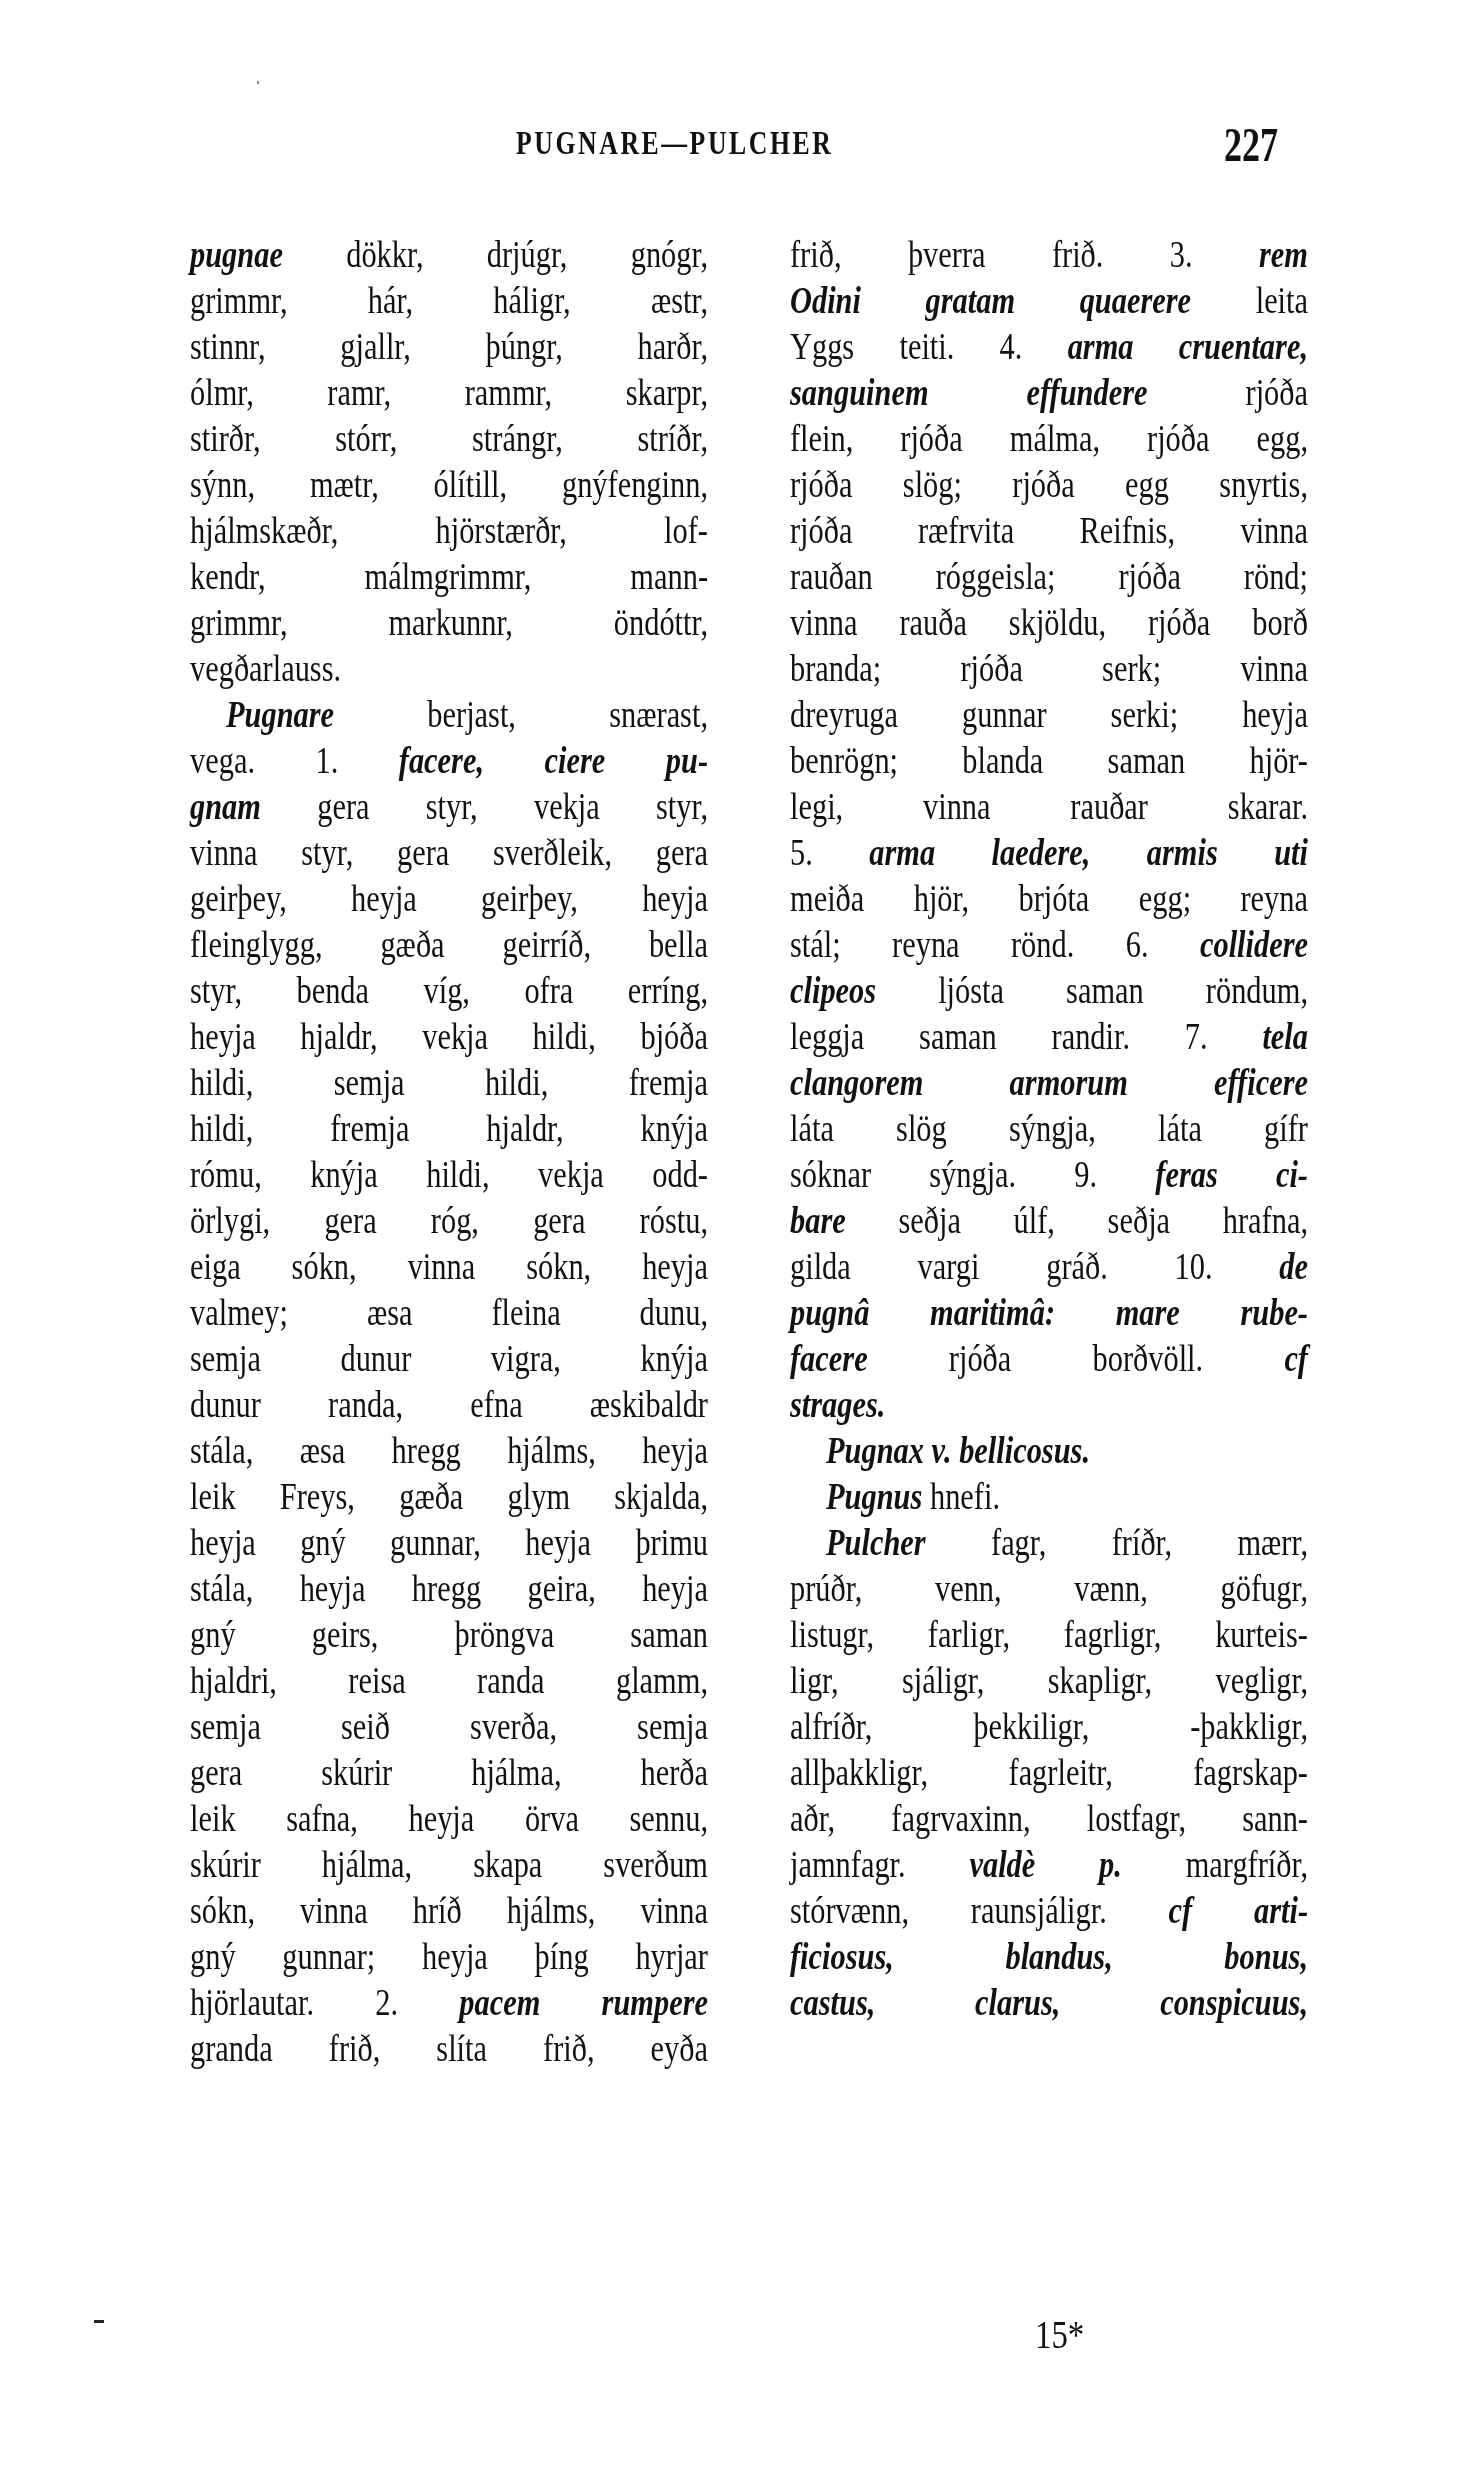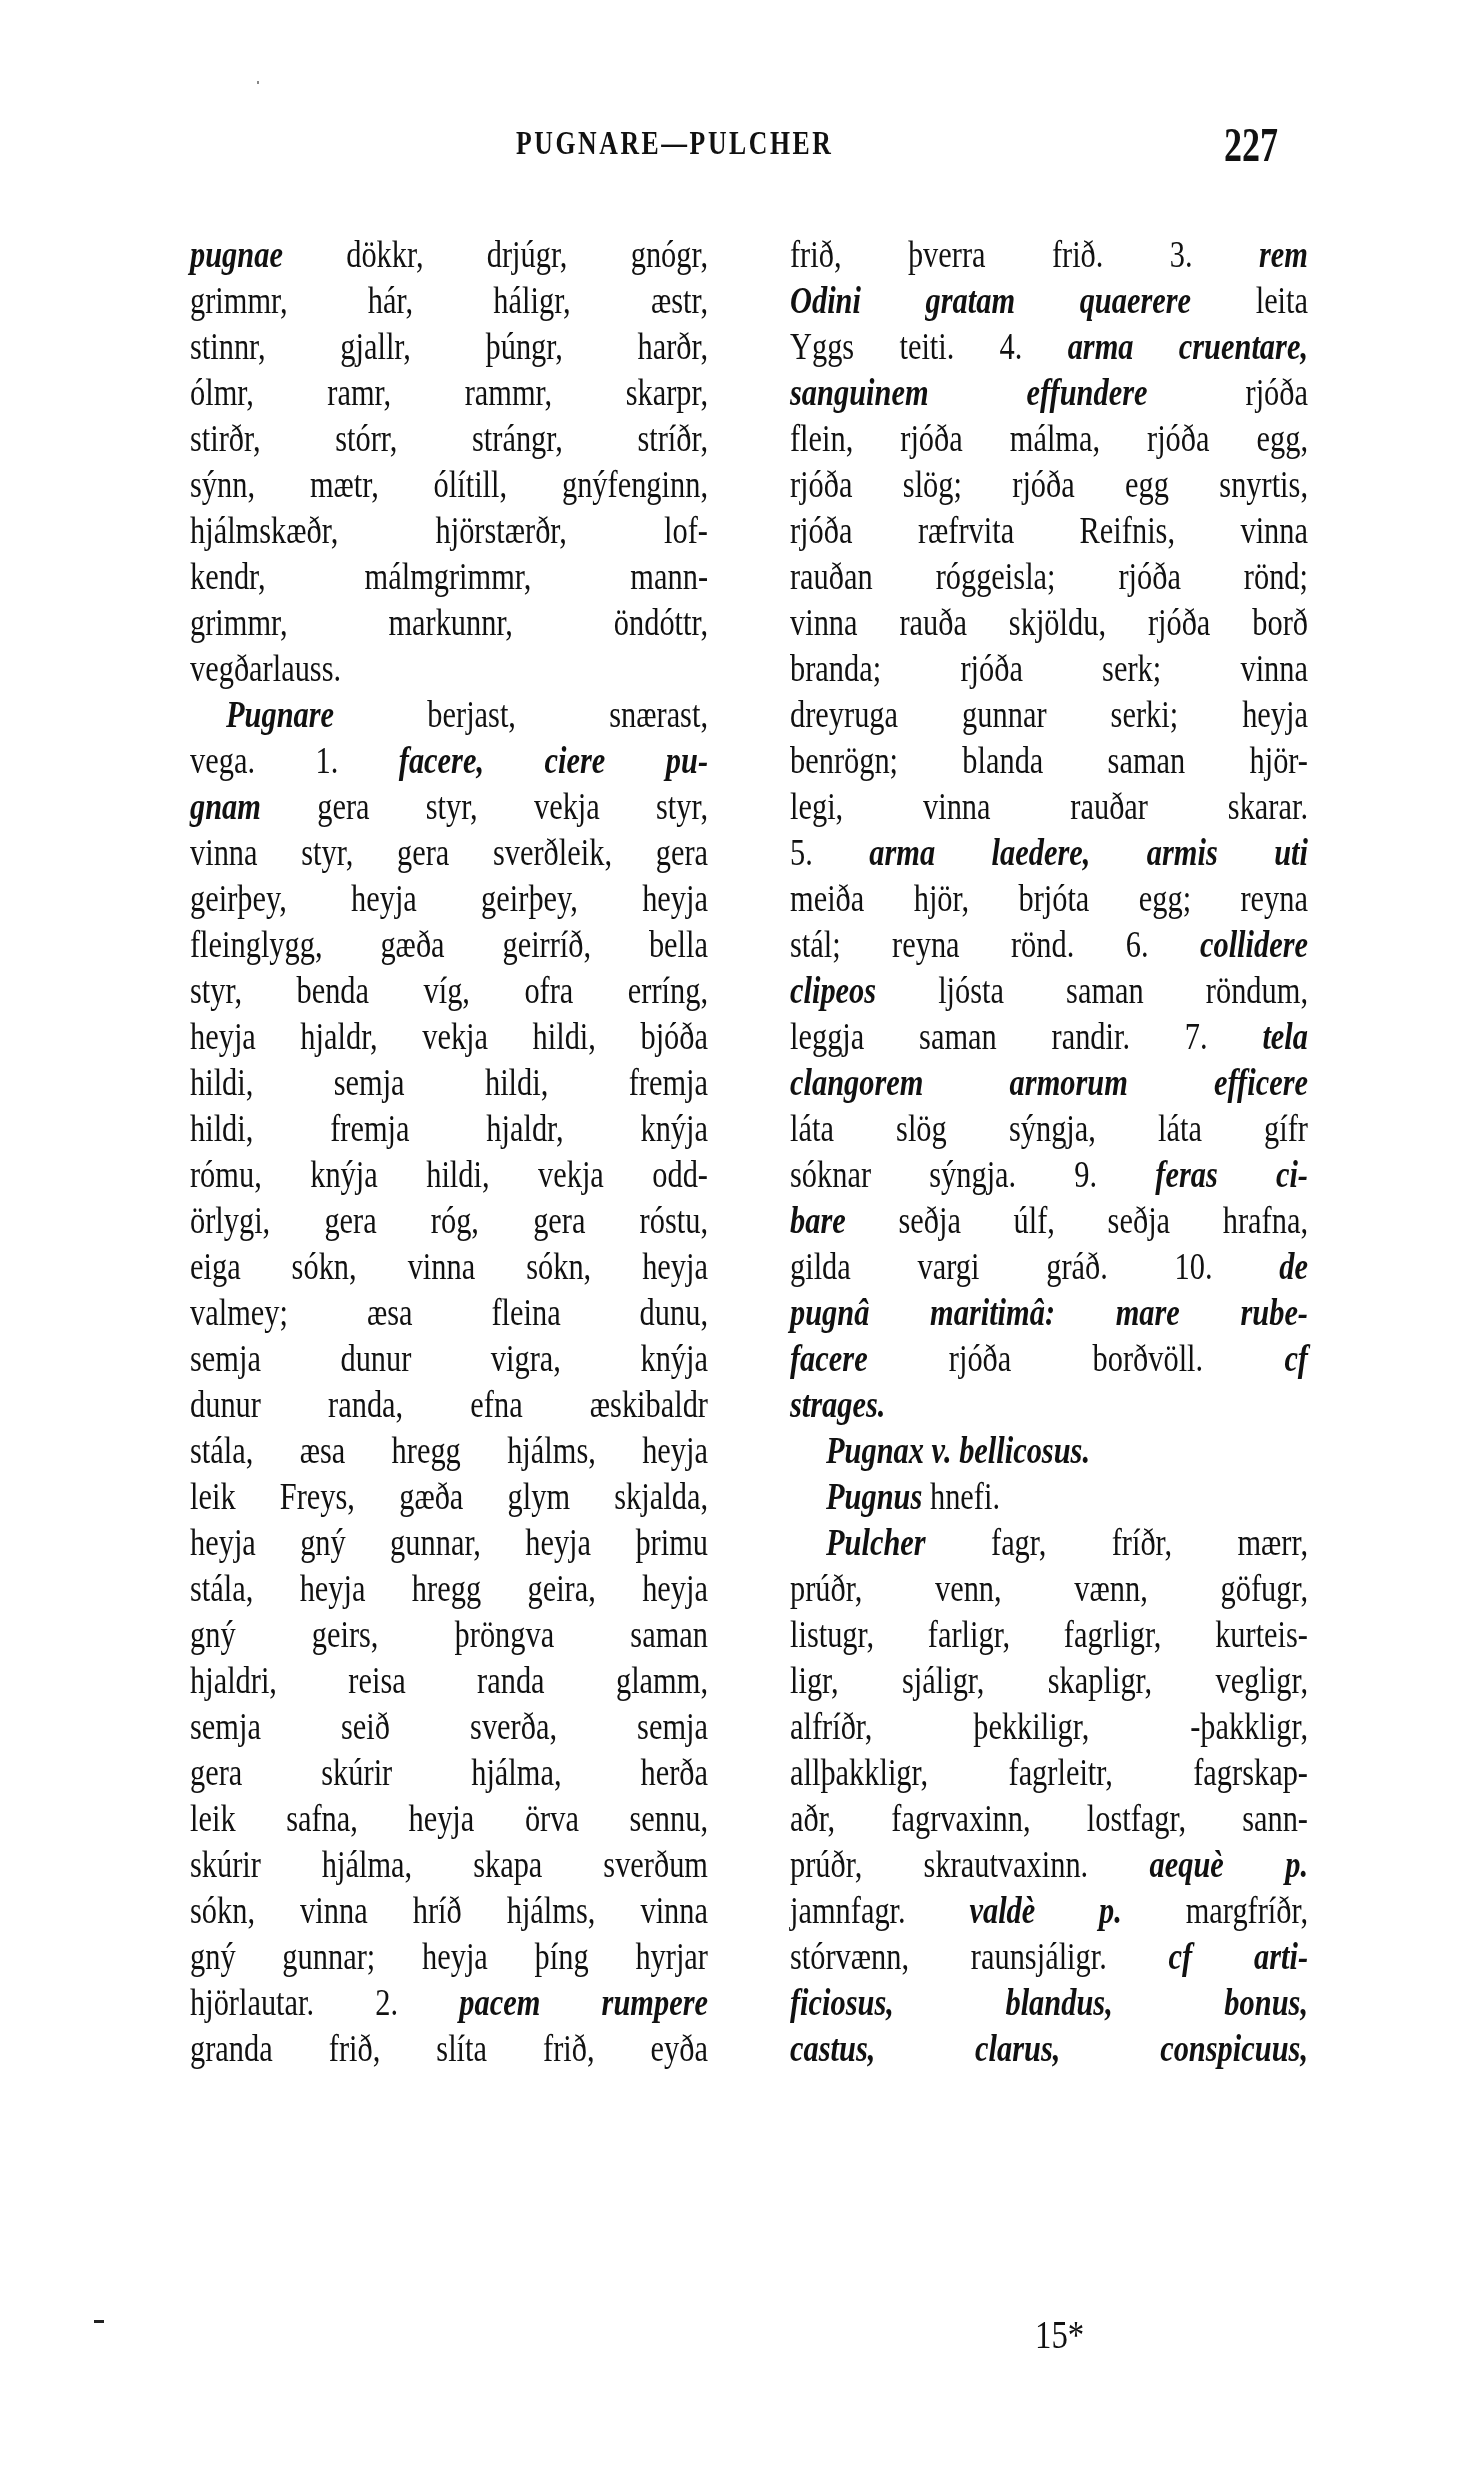--- a/index.html
+++ b/index.html
@@ -102,21 +102,20 @@
     <div class="line last"><span class="line-inner"><span class="it">strages.</span></span></div>
     <div class="line last indent"><span class="line-inner"><span class="it">Pugnax v. bellicosus.</span></span></div>
     <div class="line last indent"><span class="line-inner"><span class="it">Pugnus</span><span> hnefi.</span></span></div>
     <div class="line indent"><span class="line-inner"><span class="it">Pulcher</span><span> fagr, fríðr, mærr,</span></span></div>
     <div class="line"><span class="line-inner"><span>prúðr, venn, vænn, göfugr,</span></span></div>
     <div class="line"><span class="line-inner"><span>listugr, farligr, fagrligr, kurteis-</span></span></div>
     <div class="line"><span class="line-inner"><span>ligr, sjáligr, skapligr, vegligr,</span></span></div>
     <div class="line"><span class="line-inner"><span>alfríðr, þekkiligr, -þakkligr,</span></span></div>
     <div class="line"><span class="line-inner"><span>allþakkligr, fagrleitr, fagrskap-</span></span></div>
     <div class="line"><span class="line-inner"><span>aðr, fagrvaxinn, lostfagr, sann-</span></span></div>
-    <div class="line"><span class="line-inner"><span>prúðr, skrautvaxinn. </span><span class="it">aequè p.</span></span></div>
     <div class="line"><span class="line-inner"><span>jamnfagr. </span><span class="it">valdè p.</span><span> margfríðr,</span></span></div>
     <div class="line"><span class="line-inner"><span>stórvænn, raunsjáligr. </span><span class="it">cf arti-</span></span></div>
     <div class="line"><span class="line-inner"><span class="it">ficiosus, blandus, bonus,</span></span></div>
     <div class="line"><span class="line-inner"><span class="it">castus, clarus, conspicuus,</span></span></div>
   </div>
 
 <div class="sig">15*</div>
 <div class="speck"></div>
 
 

